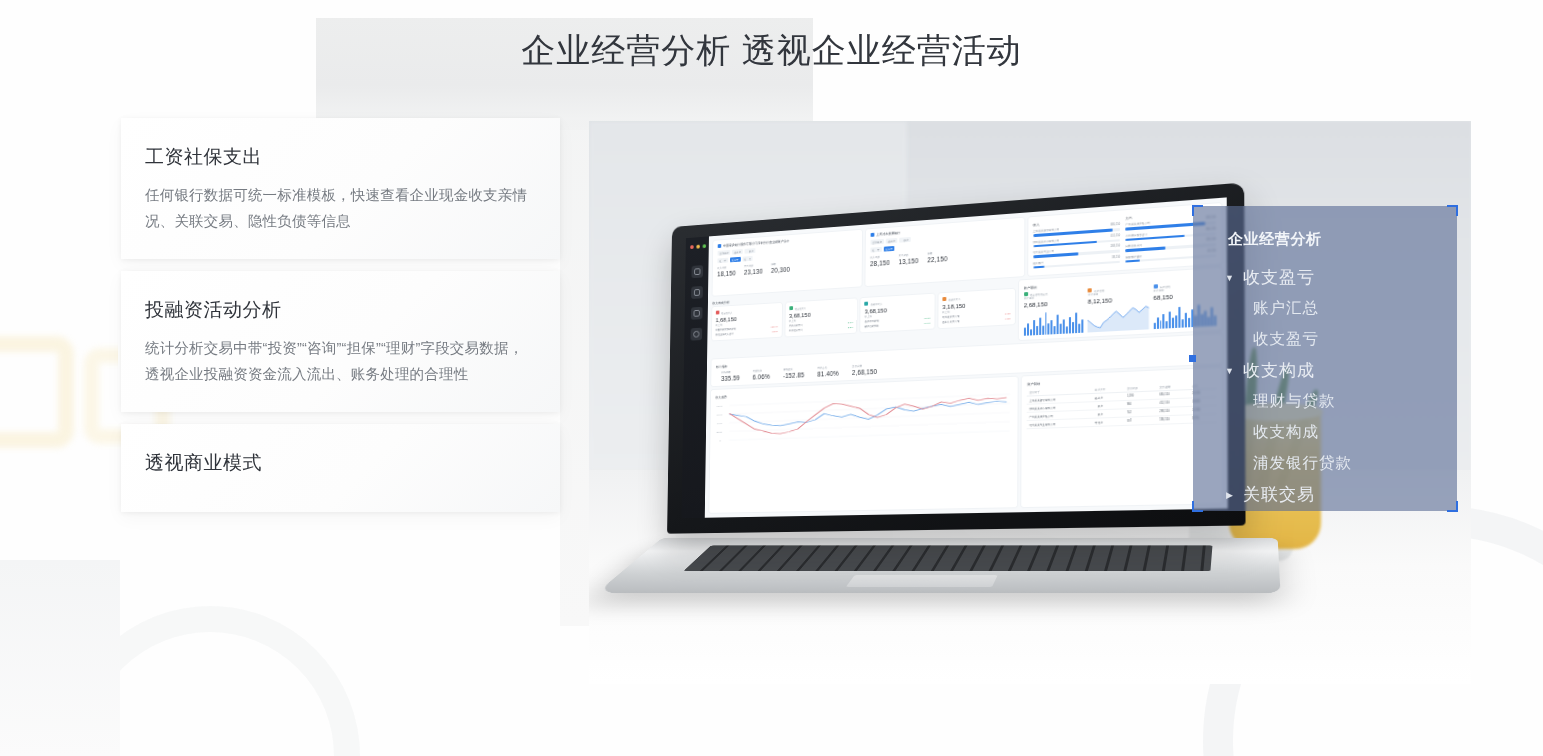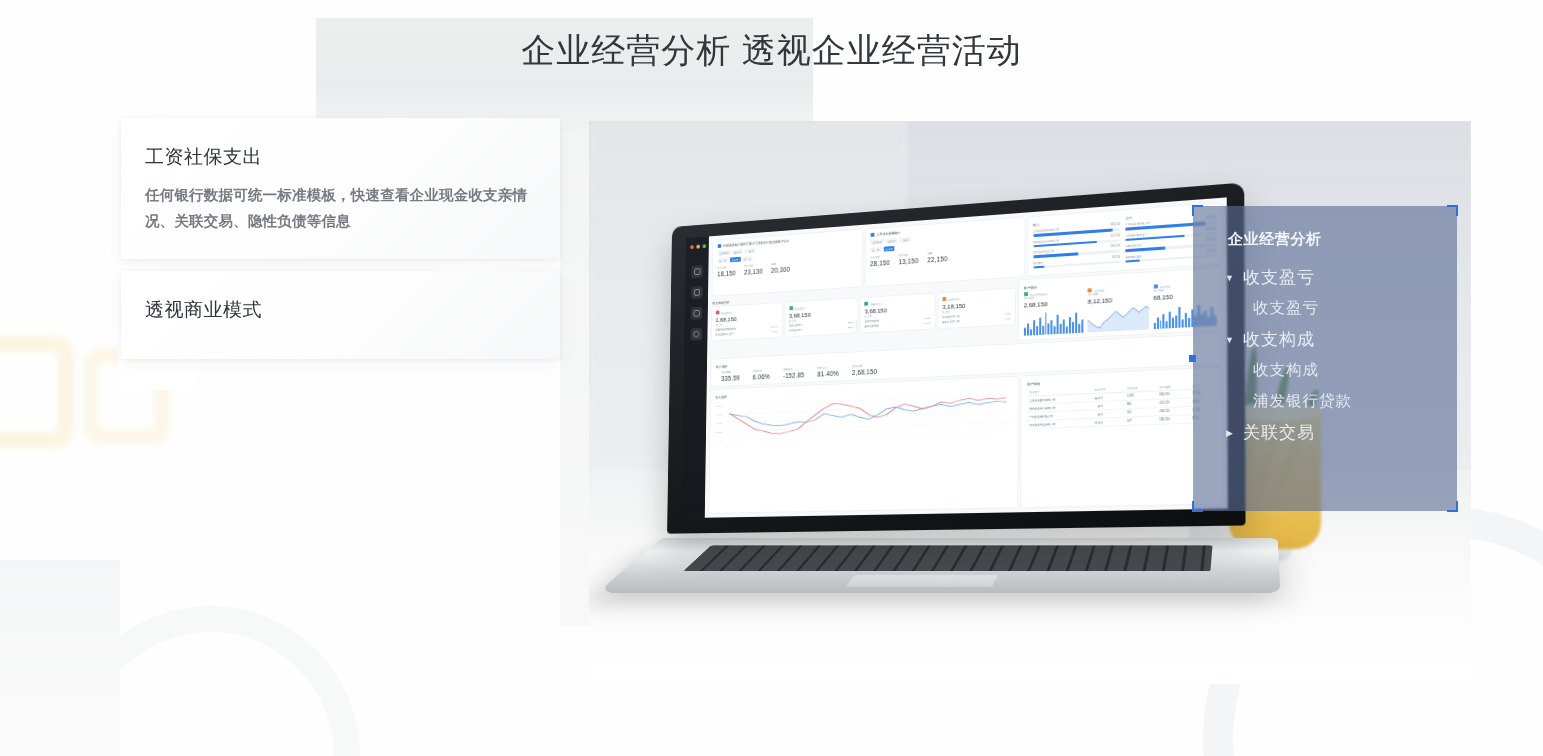--- a/index.html
+++ b/index.html
@@ -65,21 +65,20 @@
     padding: 26px 22px 24px 24px;
     margin-bottom: 12px;
   }
   .card-title {
     font-size: 19px; color: #2f333a; font-weight: 400;
     letter-spacing: .5px; margin-bottom: 12px;
   }
   .card-desc {
     font-size: 14.5px; color: #767b82; line-height: 1.82;
     letter-spacing: .2px;
-    font-weight: bold;
   }
 
   
   .stage {
     position: absolute; left: 589px; top: 121px; width: 882px; height: 563px;
     overflow: hidden;
     background:
       radial-gradient(circle at 78% 26%, #e9eef1 0%, rgba(233,238,241,0) 48%),
       linear-gradient(180deg,#dfe3e6 0%, #e8ebed 34%, #f2f3f4 60%, #fbfbfb 100%);
   }
@@ -258,20 +257,24 @@
   <div class="bg-arc"></div>
   <div class="bg-arc2"></div>
   <div class="bg-shelf"></div>
 
   <h1 class="headline">企业经营分析 透视企业经营活动</h1>
 
   <div class="cards">
     <div class="card">
       <div class="card-title">工资社保支出</div>
       <div class="card-desc">任何银行数据可统一标准模板，快速查看企业现金收支亲情况、关联交易、隐性负债等信息</div>
+    </div>
+    <div class="card">
+      <div class="card-title">投融资活动分析</div>
+      <div class="card-desc">统计分析交易中带“投资”“咨询”“担保”“理财”字段交易数据，透视企业投融资资金流入流出、账务处理的合理性</div>
     </div>
     <div class="card">
       <div class="card-title">透视商业模式</div>
     </div>
   </div>
 
   <div class="stage">
     <div class="wall"></div>
     <div class="wall-panel-l"></div>
     <div class="desk"></div>
@@ -694,27 +697,33 @@
     <span class="handle h-ml"></span>
 
     <div class="ov-title">企业经营分析</div>
 
     <div class="ov-tree">
       <div class="ov-item lvl1">
         <span class="caret">▼</span>
         <span>收支盈亏</span>
       </div>
       <div class="ov-item lvl2">
+        <span>账户汇总</span>
+      </div>
+      <div class="ov-item lvl2">
         <span>收支盈亏</span>
       </div>
       <div class="ov-item lvl1">
         <span class="caret">▼</span>
         <span>收支构成</span>
       </div>
       <div class="ov-item lvl2">
+        <span>理财与贷款</span>
+      </div>
+      <div class="ov-item lvl2">
         <span>收支构成</span>
       </div>
       <div class="ov-item lvl2">
         <span>浦发银行贷款</span>
       </div>
       <div class="ov-item lvl1">
         <span class="caret">▶</span>
         <span>关联交易</span>
       </div>
     </div>

